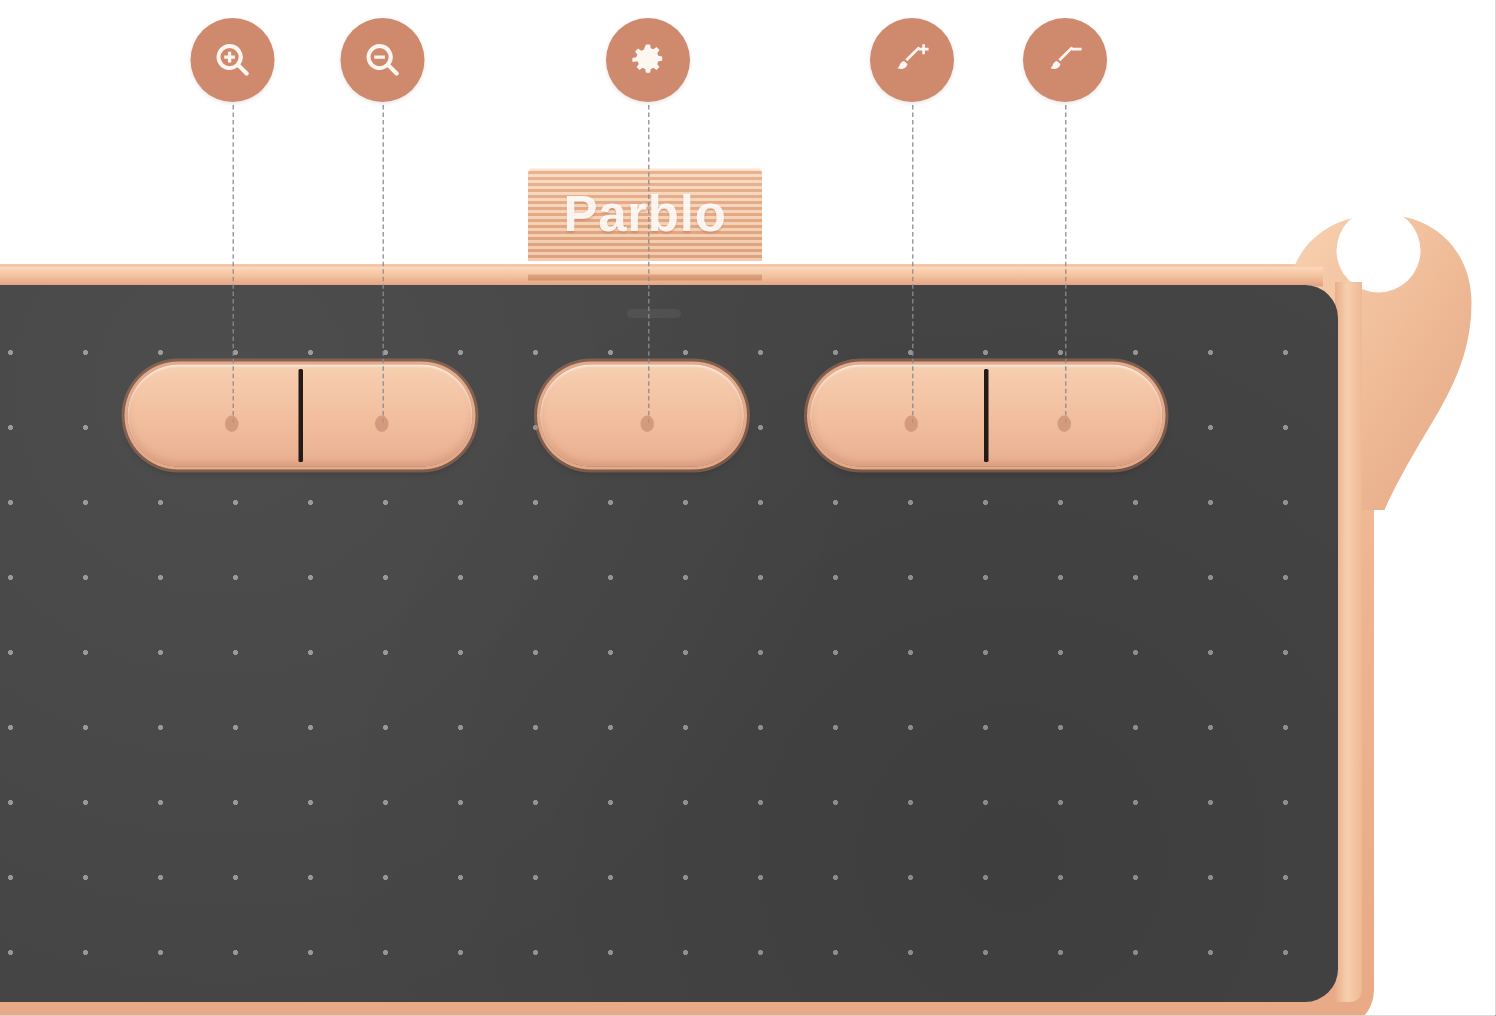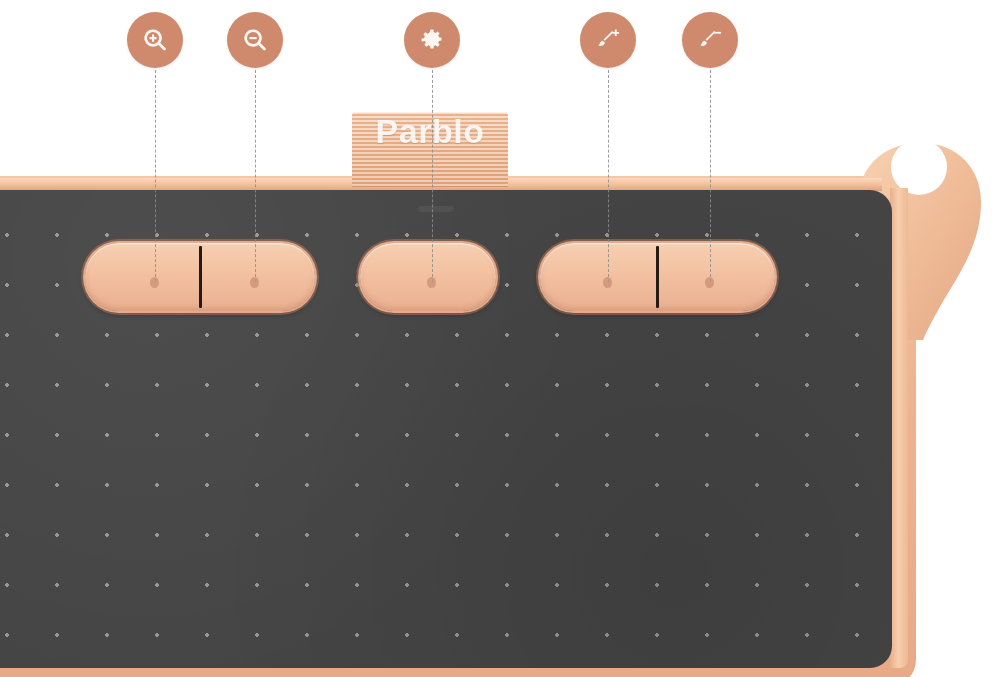--- a/index.html
+++ b/index.html
@@ -94,30 +94,30 @@
   #lanyard-loop{
     position:absolute;
     left:845px; top:110px;
     width:150px; height:230px;
   }
 
   
   #brand-tab{
     position:absolute;
     left:352px; top:112px;
-    width:156px; height:74px;
+    width:156px; height:62px;
     background:
       repeating-linear-gradient(180deg,
         rgba(255,255,255,.34) 0px,
         rgba(255,255,255,.34) 2px,
         rgba(196,126,88,.30) 2px,
         rgba(196,126,88,.30) 4px),
       linear-gradient(180deg,#f7cba8 0%,#f0bc96 50%,#e9b088 100%);
     border-radius:3px 3px 0 0;
-    display:flex;align-items:flex-start;justify-content:center;
+    display:flex;align-items:center;justify-content:center;
     box-shadow:inset 0 1px 0 rgba(255,255,255,.55);
   }
   #brand-tab-label{
     font-size:34px;
     font-weight:bold;
     letter-spacing:.5px;
     color:rgba(255,255,255,.88);
     text-shadow:0 1px 1px rgba(180,110,75,.35);
     user-select:none;
   }

